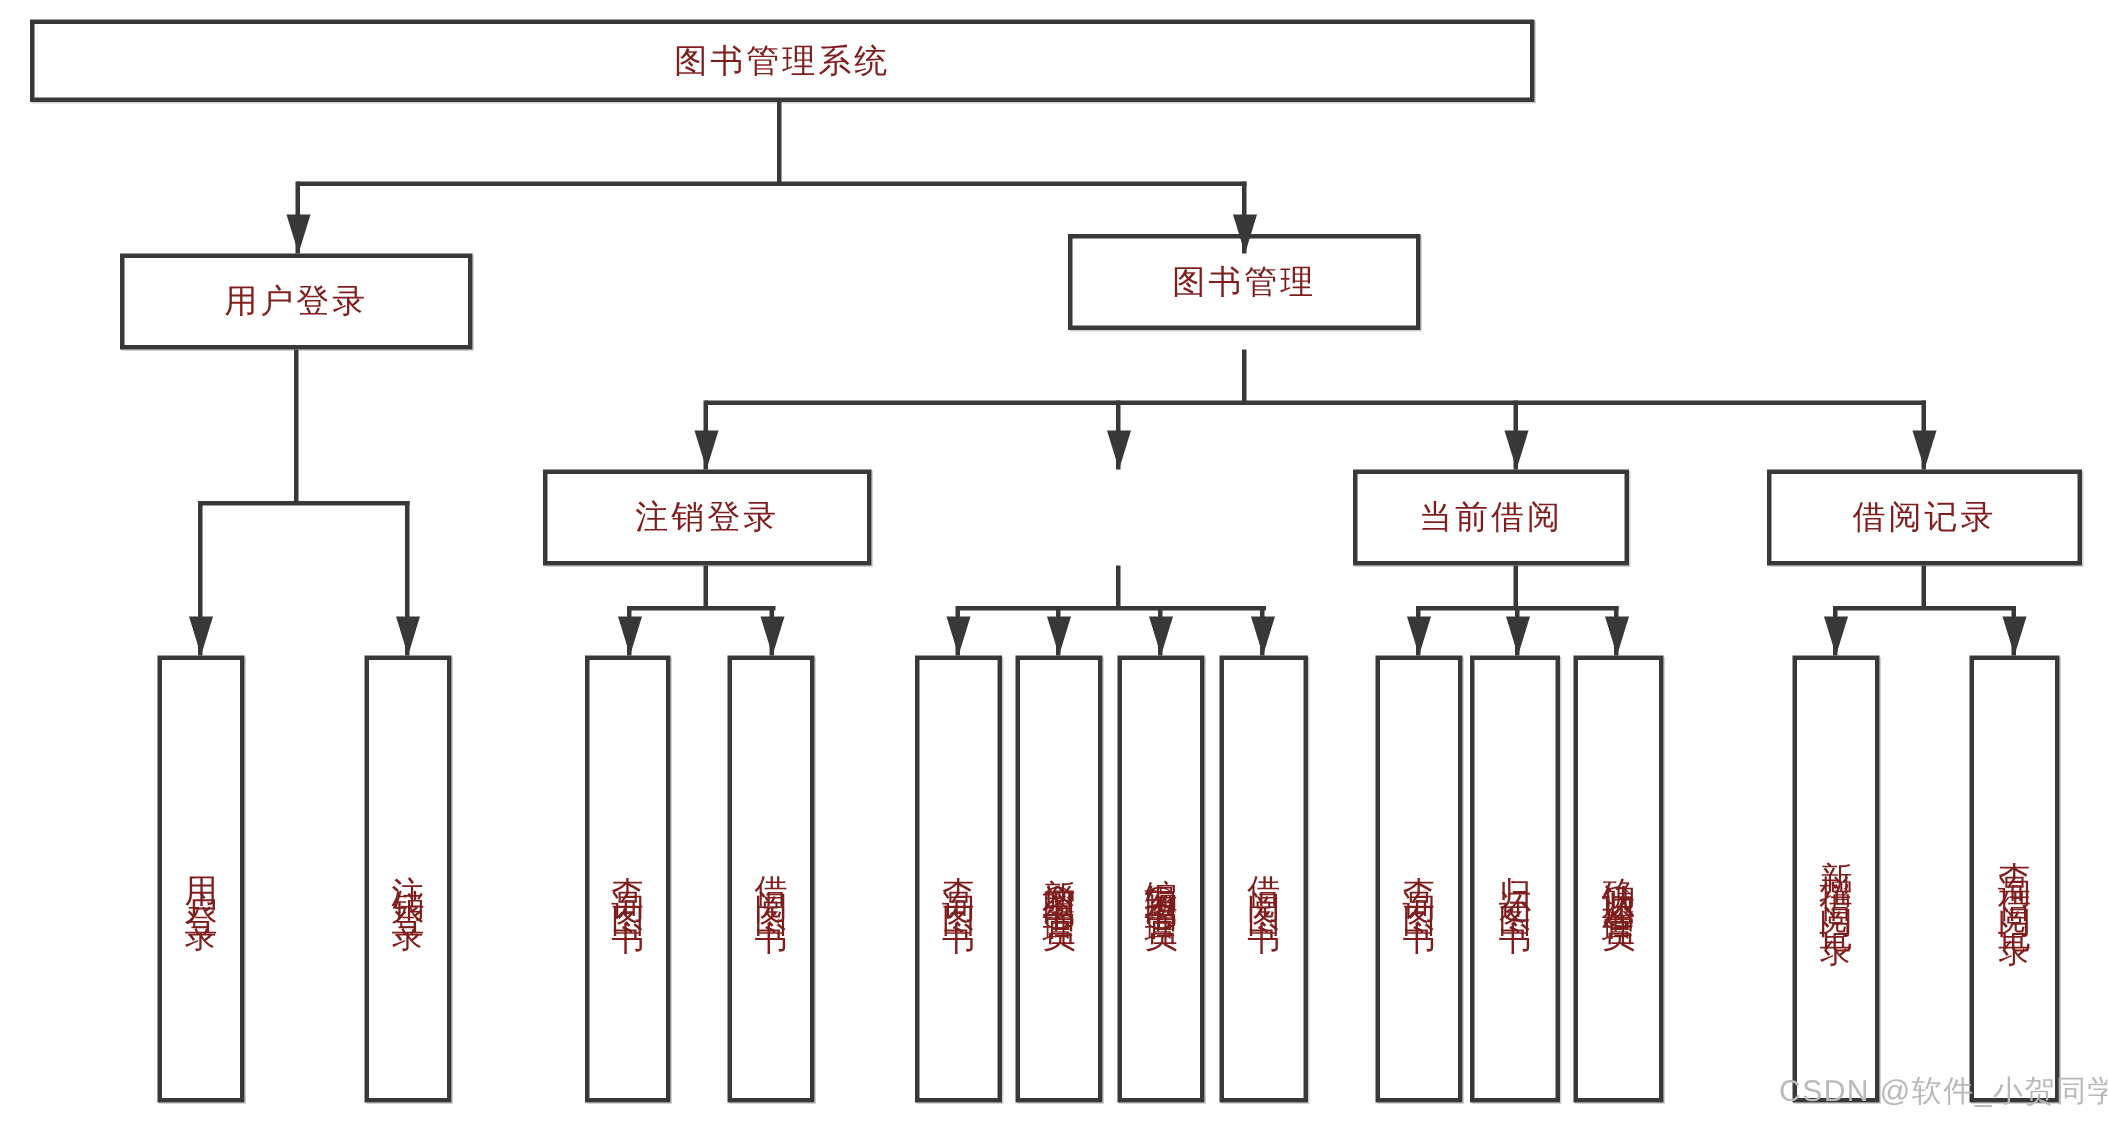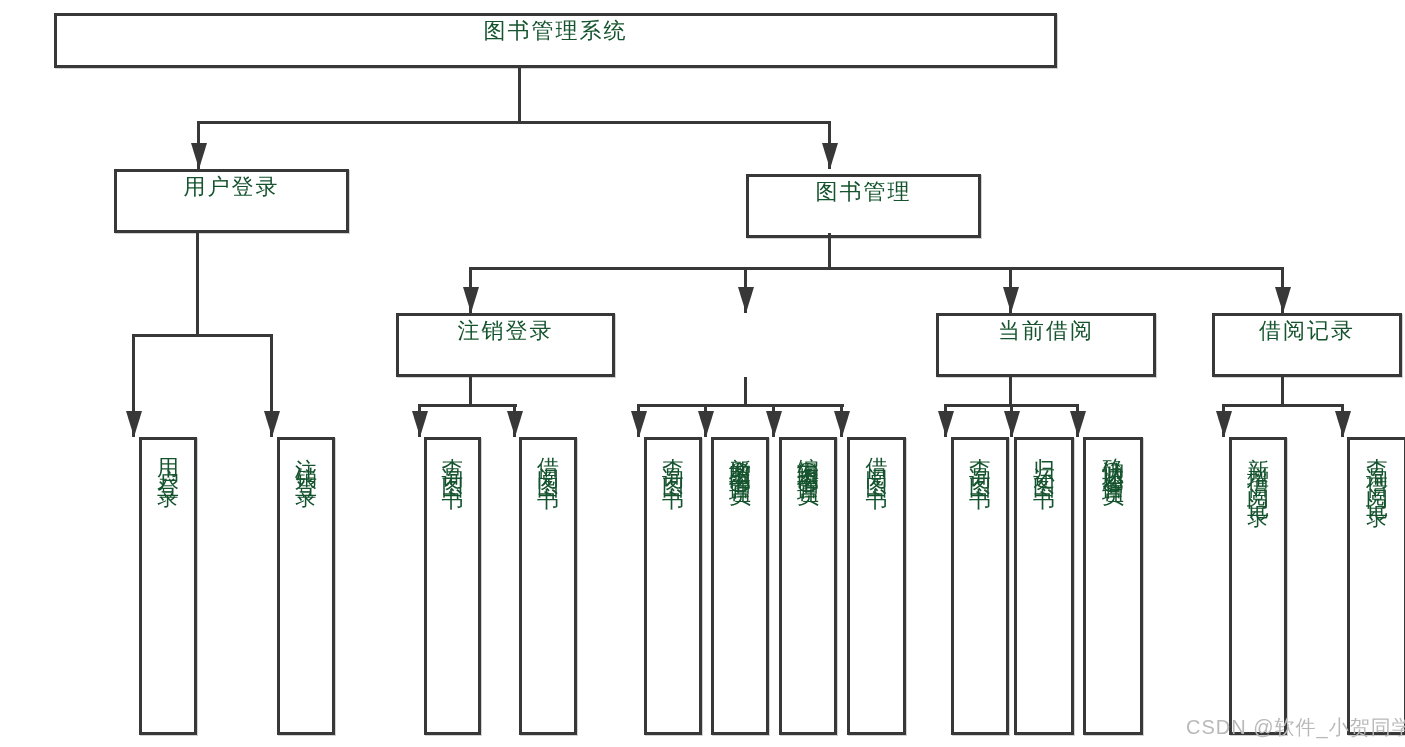--- a/index.html
+++ b/index.html
@@ -9,24 +9,24 @@
     background:#ffffff;
     font-family:"Liberation Sans","DejaVu Sans",sans-serif;
     overflow:hidden;
   }
   .box{
     position:absolute;
     box-sizing:border-box;
     border:3px solid #383838;
     background:#ffffff;
     display:flex;
+    align-items:center;
     justify-content:center;
-    color:#14532d;
+    color:#7f1d1d;
     box-shadow:1px 1px 0 rgba(130,130,130,0.35);
-    margin-left:34px;
   }
   .box.h span{
     font-size:22px;
     letter-spacing:2px;
     white-space:nowrap;
   }
   .box.v span{
     writing-mode:vertical-rl;
     text-orientation:mixed;
     font-size:22px;
@@ -58,31 +58,31 @@
 
 <div id="canvas">
 
   <div class="box h" style="left:20px;top:13px;width:1003px;height:55px">
     <span>图书管理系统</span>
   </div>
 
   <div class="box h" style="left:80px;top:169px;width:235px;height:64px">
     <span>用户登录</span>
   </div>
-  <div class="box h" style="left:712px;top:174px;width:235px;height:64px">
+  <div class="box h" style="left:712px;top:156px;width:235px;height:64px">
     <span>图书管理</span>
   </div>
 
   <div class="box h" style="left:362px;top:313px;width:219px;height:64px">
     <span>注销登录</span>
   </div>
-  <div class="box h" style="left:902px;top:313px;width:220px;height:64px">
+  <div class="box h" style="left:902px;top:313px;width:184px;height:64px">
     <span>当前借阅</span>
   </div>
-  <div class="box h" style="left:1178px;top:313px;width:190px;height:64px">
+  <div class="box h" style="left:1178px;top:313px;width:210px;height:64px">
     <span>借阅记录</span>
   </div>
 
   <div class="box v" style="left:105px;top:437px;width:58px;height:298px">
     <span>用户登录</span>
   </div>
   <div class="box v" style="left:243px;top:437px;width:58px;height:298px">
     <span>注销登录</span>
   </div>
 

